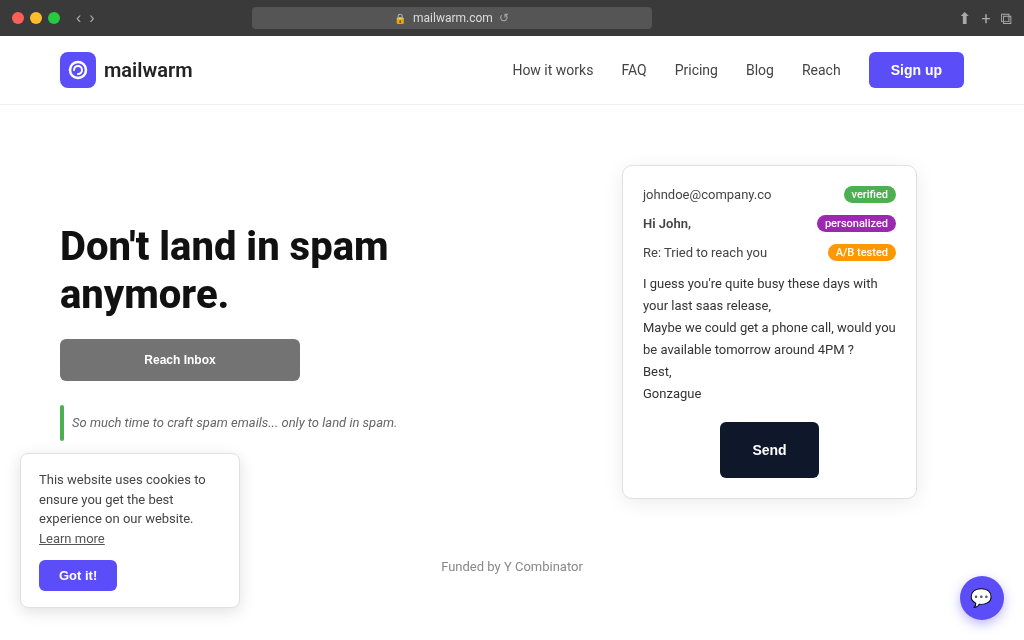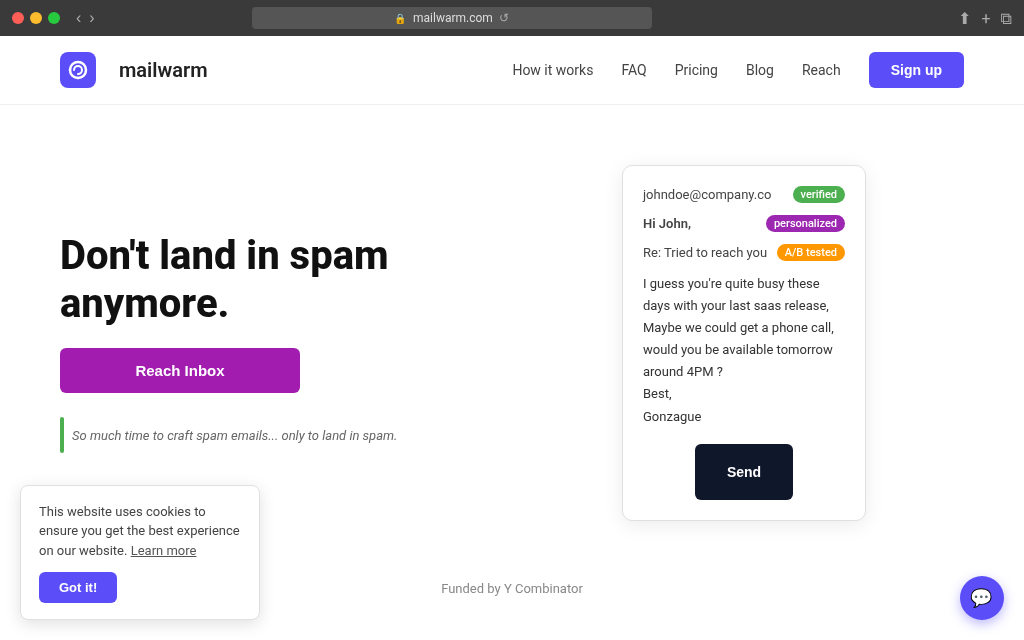--- a/index.html
+++ b/index.html
@@ -64,21 +64,20 @@
       align-items: center;
       justify-content: center;
       color: #fff;
       font-size: 18px;
       font-weight: bold;
     }
     .logo-text {
       font-size: 20px;
       font-weight: 600;
       color: #222;
-      margin-left: 15px;
     }
     .nav {
       display: flex;
       align-items: center;
       gap: 28px;
       margin-left: auto;
     }
     .nav-link {
       color: #444;
       text-decoration: none;
@@ -111,27 +110,27 @@
       line-height: 1.2;
       margin-bottom: 20px;
     }
     .hero-subtitle {
       font-size: 15px;
       color: #555;
       line-height: 1.6;
       margin-bottom: 30px;
     }
     .btn-reach-inbox {
-      background: #a21caf;
+      background: #737373;
       color: #fff;
       border: none;
       padding: 14px 0;
       width: 240px;
       border-radius: 6px;
-      font-size: 15px;
+      font-size: 12px;
       font-weight: 600;
       cursor: pointer;
       display: block;
       margin-bottom: 24px;
     }
     .hero-note {
       display: flex;
       align-items: center;
       gap: 8px;
       font-size: 13px;
@@ -146,21 +145,21 @@
       flex-shrink: 0;
     }
 
     
     .hero-right { flex-shrink: 0; }
     .email-card {
       background: #fff;
       border: 1px solid #e0e0e0;
       border-radius: 10px;
       padding: 20px;
-      width: 244px;
+      width: 295px;
       box-shadow: 0 4px 20px rgba(0,0,0,0.08);
     }
     .email-row {
       display: flex;
       align-items: center;
       justify-content: space-between;
       margin-bottom: 12px;
     }
     .email-row-text { font-size: 13px; color: #444; }
     .badge {
@@ -196,27 +195,27 @@
     .footer {
       text-align: center;
       padding: 20px;
       font-size: 13px;
       color: #888;
     }
 
     
     .cookie-banner {
       position: fixed;
-      bottom: 20px;
+      bottom: 32px;
       left: 20px;
       background: #fff;
       border: 1px solid #e0e0e0;
       border-radius: 8px;
       padding: 16px 18px;
-      width: 240px;
+      width: 220px;
       box-shadow: 0 4px 16px rgba(0,0,0,0.12);
       z-index: 100;
     }
     .cookie-text {
       font-size: 13px;
       color: #444;
       line-height: 1.5;
       margin-bottom: 12px;
     }
     .cookie-text a { color: #555; text-decoration: underline; cursor: pointer; }

